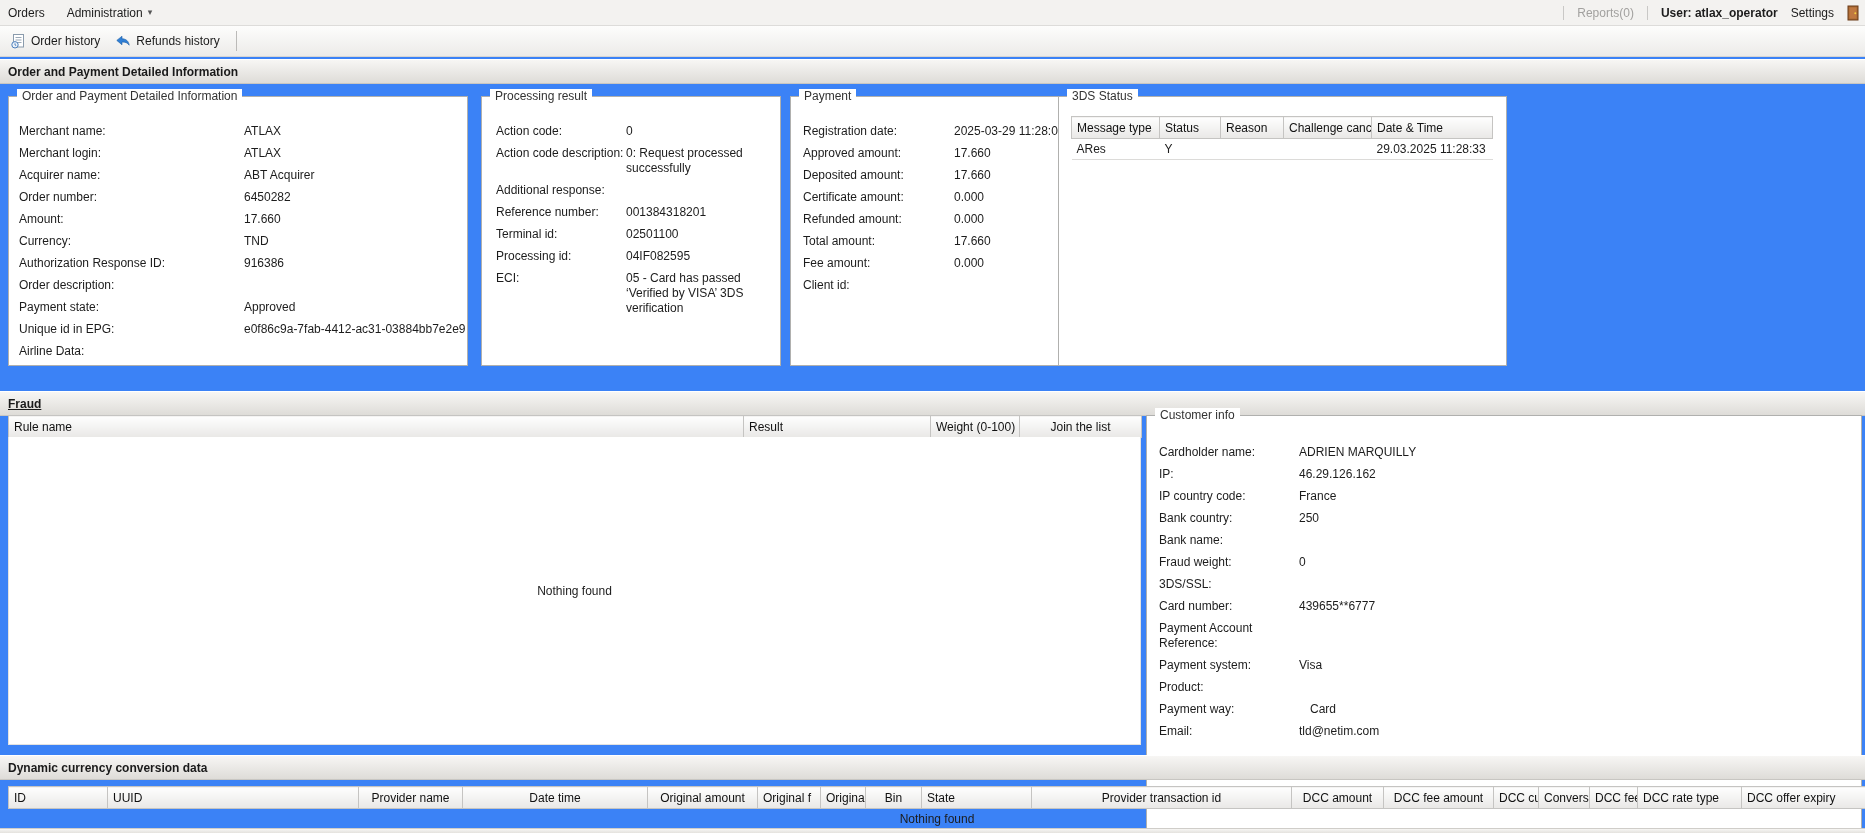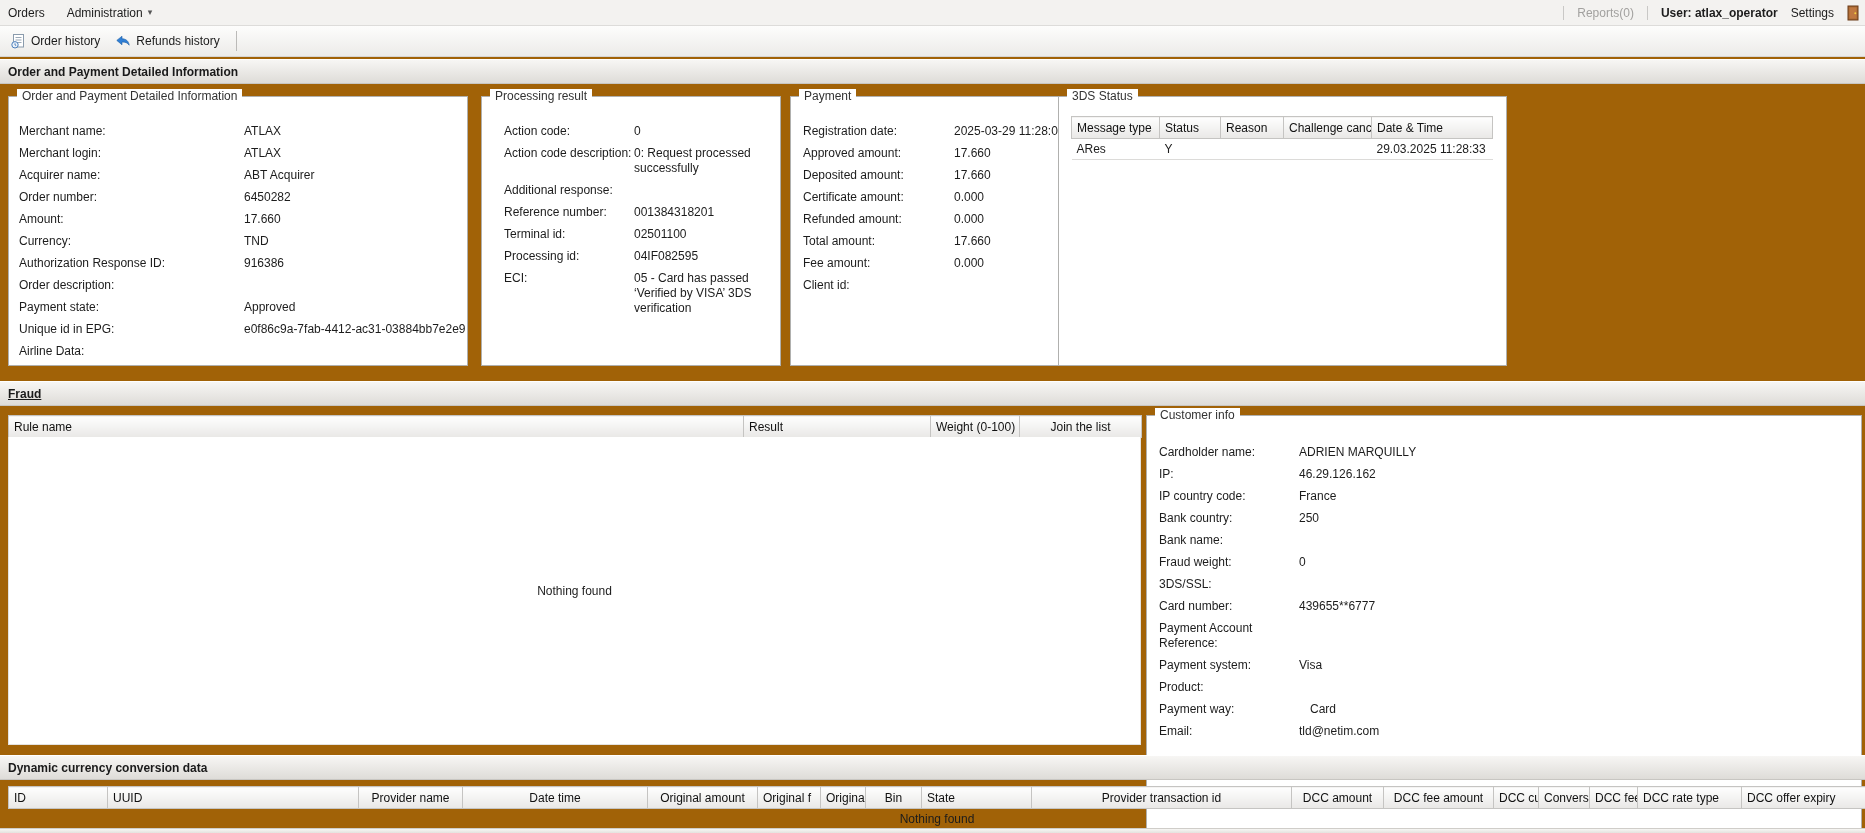--- a/index.html
+++ b/index.html
@@ -1,20 +1,20 @@
 <!DOCTYPE html>
 <html><head>
 <meta charset="utf-8">
 <style>
   * { margin:0; padding:0; box-sizing:border-box; }
   html,body { background:#fff; }
   #app {
     position:relative; width:1865px; height:833px; overflow:hidden;
     font-family:"Liberation Sans", sans-serif; font-size:12px; color:#1c1c1c;
-    background:#a16207;
+    background:#3b82f6;
   }
   
   .menubar {
     position:absolute; top:0; left:0; width:100%; height:26px;
     background:#f3f2f0; border-bottom:1px solid #dddcda;
     display:flex; align-items:center; padding:0 6px 0 8px;
   }
   .menu-item { display:flex; align-items:center; gap:5px; margin-right:22px; cursor:default; }
   .caret { font-size:9px; color:#555; line-height:1; }
   .menubar-right { margin-left:auto; display:flex; align-items:center; gap:13px; }
@@ -41,21 +41,21 @@
   .legend {
     position:absolute; top:-8px; left:8px; background:#fff; padding:0 5px; color:#333;
     white-space:nowrap;
   }
   .fbody { padding:24px 10px 0 10px; }
   .frow { display:flex; align-items:flex-start; padding:3px 0 4px 0; line-height:15px; }
   .lbl { flex:none; }
   .val { white-space:nowrap; }
   .fs-order .lbl { width:225px; }
   .fs-proc .fbody { padding-left:14px; }
-  .fs-proc .lbl { width:130px;margin-left:8px; }
+  .fs-proc .lbl { width:130px; }
   .fs-proc .val { width:148px; white-space:normal; }
   .fs-pay .fbody { padding-left:12px; }
   .fs-pay .lbl { width:151px; }
   .fs-cust .fbody { padding:26px 12px 0 12px; }
   .fs-cust .lbl { width:140px; }
   .val-indent { padding-left:11px; }
   
   table { border-collapse:collapse; table-layout:fixed; }
   th {
     background:linear-gradient(#fefefe,#e9e8e6);
@@ -284,21 +284,21 @@
           <td>ARes</td>
           <td>Y</td>
           <td></td>
           <td></td>
           <td>29.03.2025 11:28:33</td>
         </tr>
       </tbody>
     </table>
   </div>
 
-  <div class="section-bar" style="top:381px;text-decoration:underline;">
+  <div class="section-bar" style="top:391px;text-decoration:underline;">
     <span>Fraud</span>
   </div>
   <table class="fraud-header-table">
     <colgroup>
         <col style="width:735px">
         <col style="width:187px">
         <col style="width:89px">
         <col style="width:122px">
       </colgroup>
     <thead>

